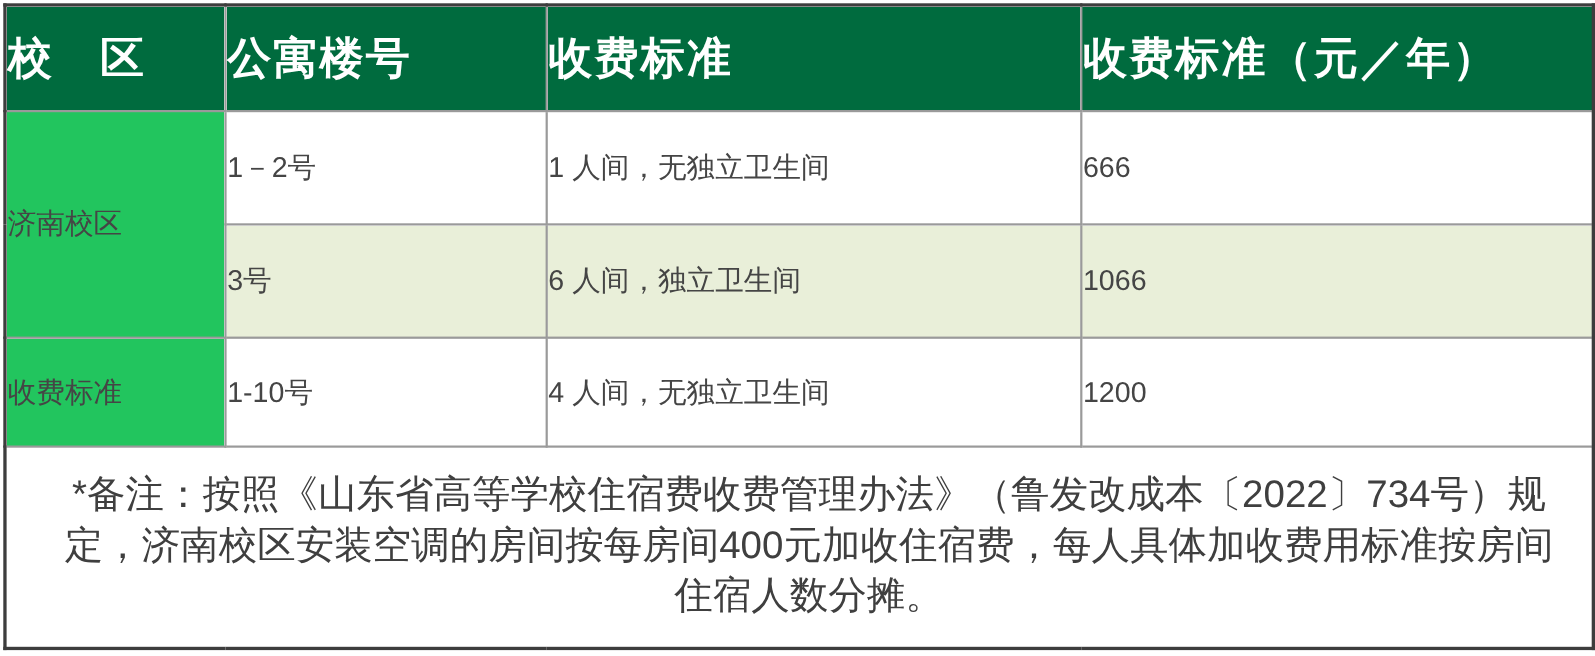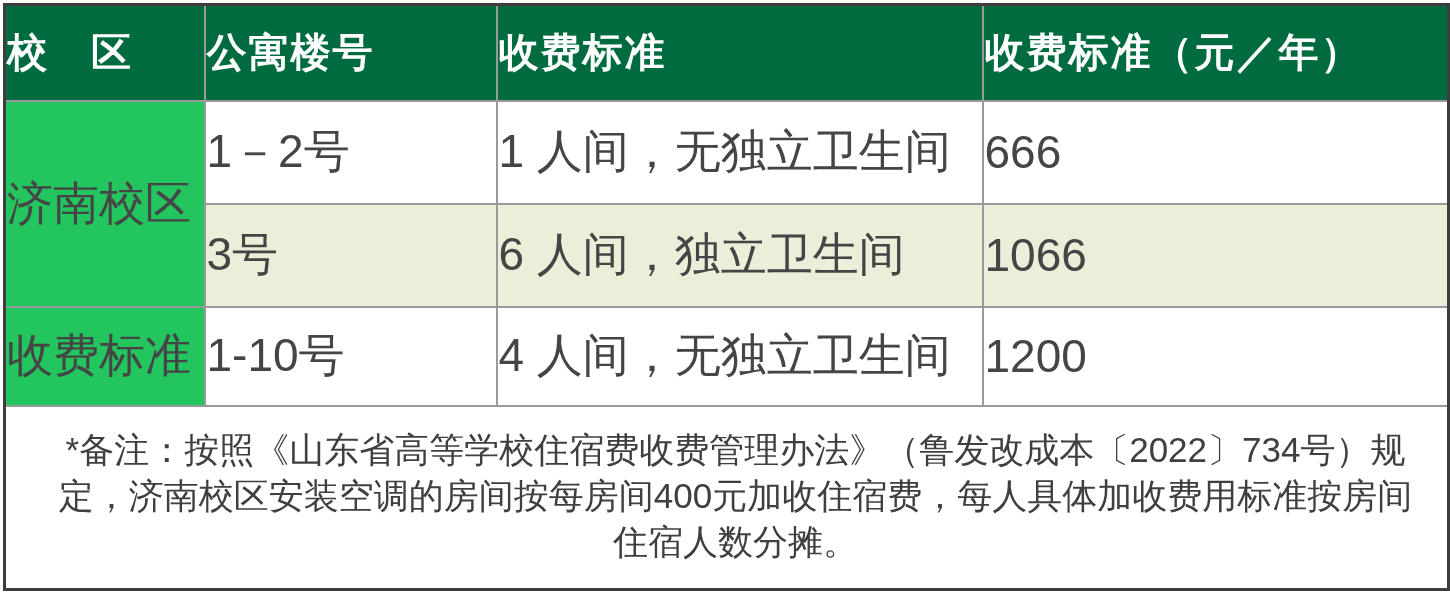--- a/index.html
+++ b/index.html
@@ -36,21 +36,21 @@
   thead th {
     background: var(--header-green, #006B3E);
     color: #ffffff;
     font-size: 40px;
     font-weight: bold;
     letter-spacing: 2px;
     height: 96px;
   }
   tbody td {
     color: #454545;
-    font-size: 46px;
+    font-size: 26px;
     font-weight: normal;
   }
   tr.r1 td { height: 102px; }
   tr.r2 td { height: 102px; }
   tr.r3 td { height: 98px; }
   tr.r2 td { background: var(--highlight-green, #E9EFD9); }
   td.campus-cell { background: #22c55e; }
   tr.note-row td {
     height: 182px;
     text-align: center;

